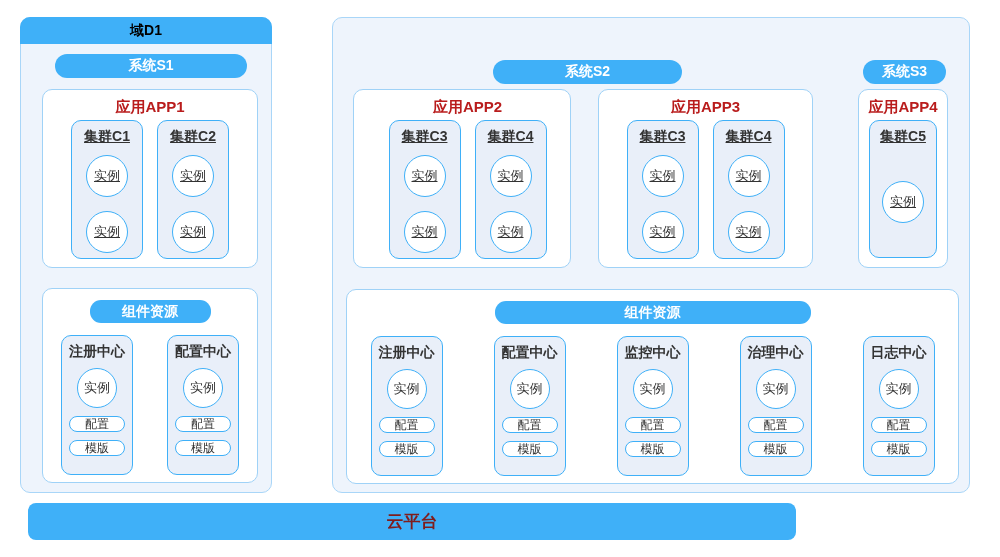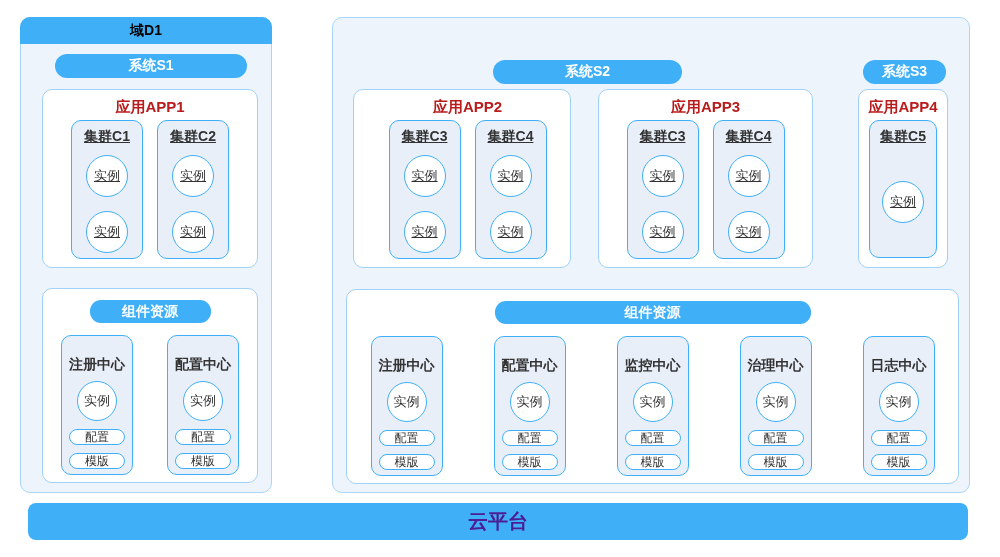--- a/index.html
+++ b/index.html
@@ -66,31 +66,31 @@
   }
   .comp1 .comp-pill{width:121px;}
   .comp2 .comp-pill{width:316px;}
   .center-row{display:flex;justify-content:center;margin-top:12px;align-self:stretch;}
   .comp1 .center-row{gap:34px;}
   .comp2 .center-row{gap:51px;}
   .center{
     width:72px;height:140px;background:#e9eff9;border:1px solid #3fb0f8;
     border-radius:10px;box-sizing:border-box;display:flex;flex-direction:column;align-items:center;
   }
-  .center-title{margin-top:20px;font-size:14px;font-weight:bold;color:#333;white-space:nowrap;}
+  .center-title{margin-top:7px;font-size:14px;font-weight:bold;color:#333;white-space:nowrap;}
   .center .circle{width:40px;height:40px;margin-top:7px;}
   .small-pill{
     width:56px;height:16px;background:#fff;border:1px solid #3fb0f8;border-radius:9px;
     box-sizing:border-box;display:flex;align-items:center;justify-content:center;
     font-size:12px;color:#333;margin-top:8px;line-height:1;
   }
   
   .platform{
-    position:absolute;left:28px;top:503px;width:940px;height:37px;background:#3fb0f8;
-    border-radius:8px;color:#4c1d95;font-weight:bold;font-size:20px;
+    position:absolute;left:28px;top:503px;width:768px;height:37px;background:#3fb0f8;
+    border-radius:8px;color:#7f1d1d;font-weight:bold;font-size:17px;
     display:flex;align-items:center;justify-content:center;
   }
 </style>
 </head>
 <body>
 
 <div class="canvas">
 
   <section class="domain d1">
     <div class="domain-header">域D1</div>

